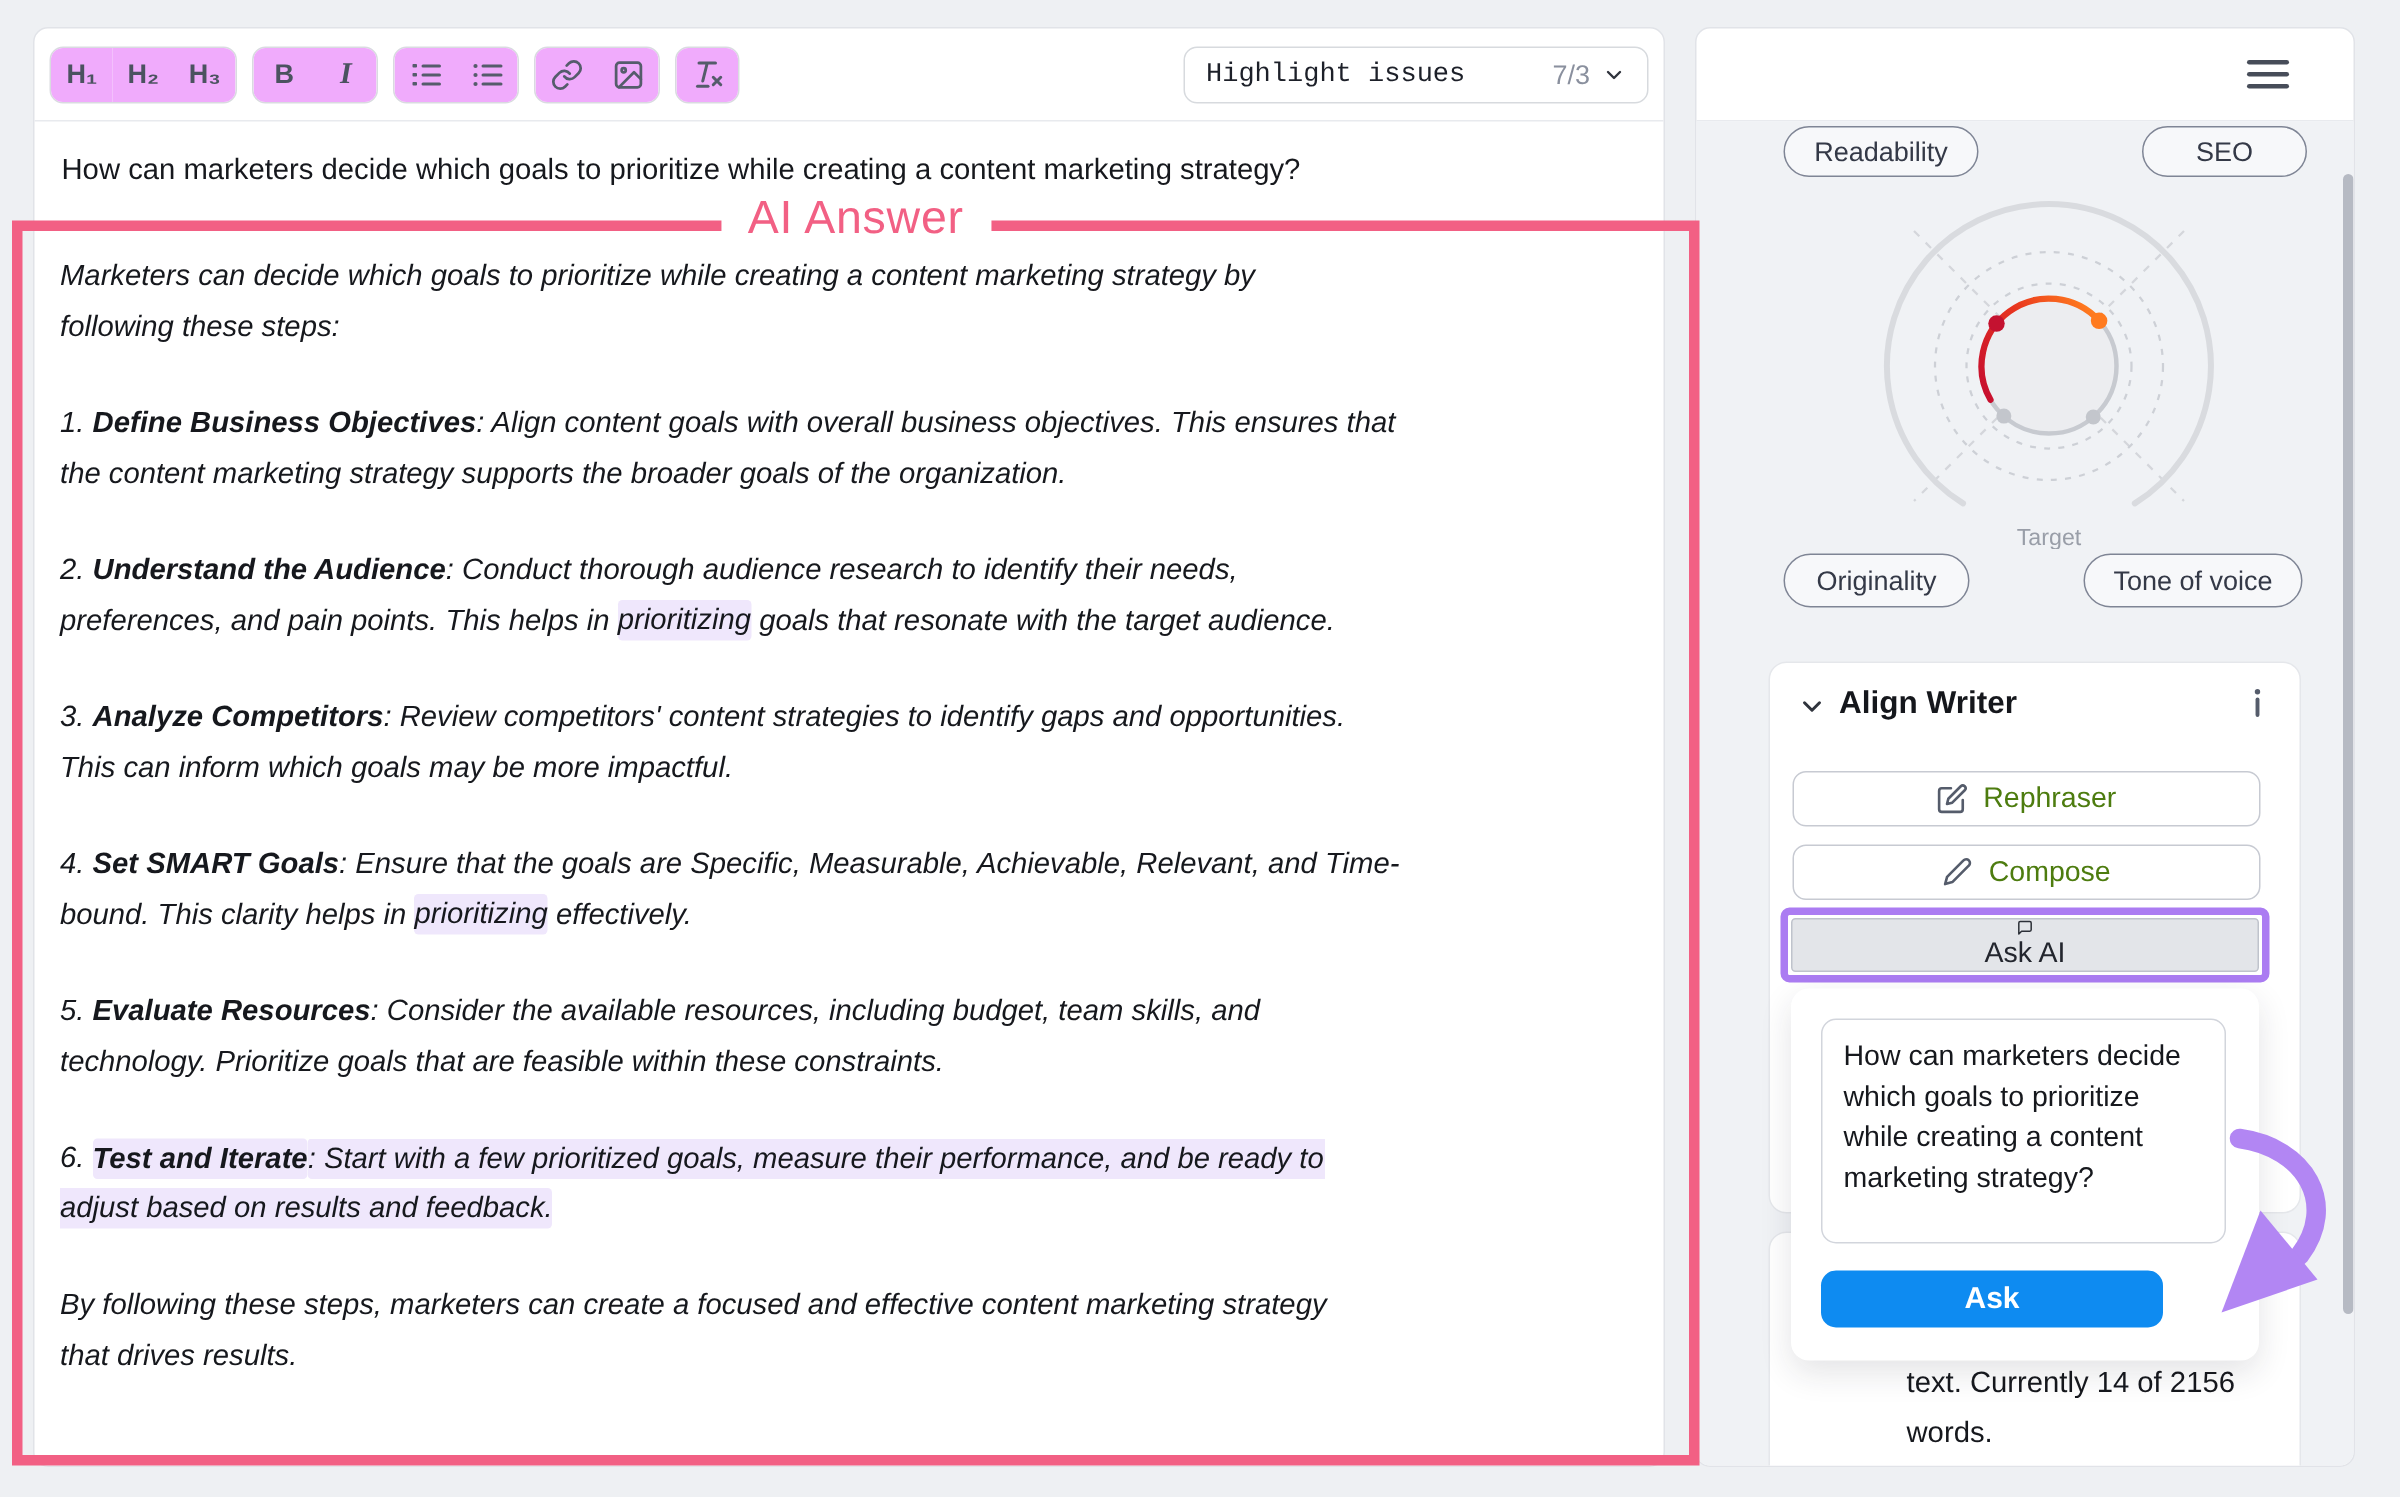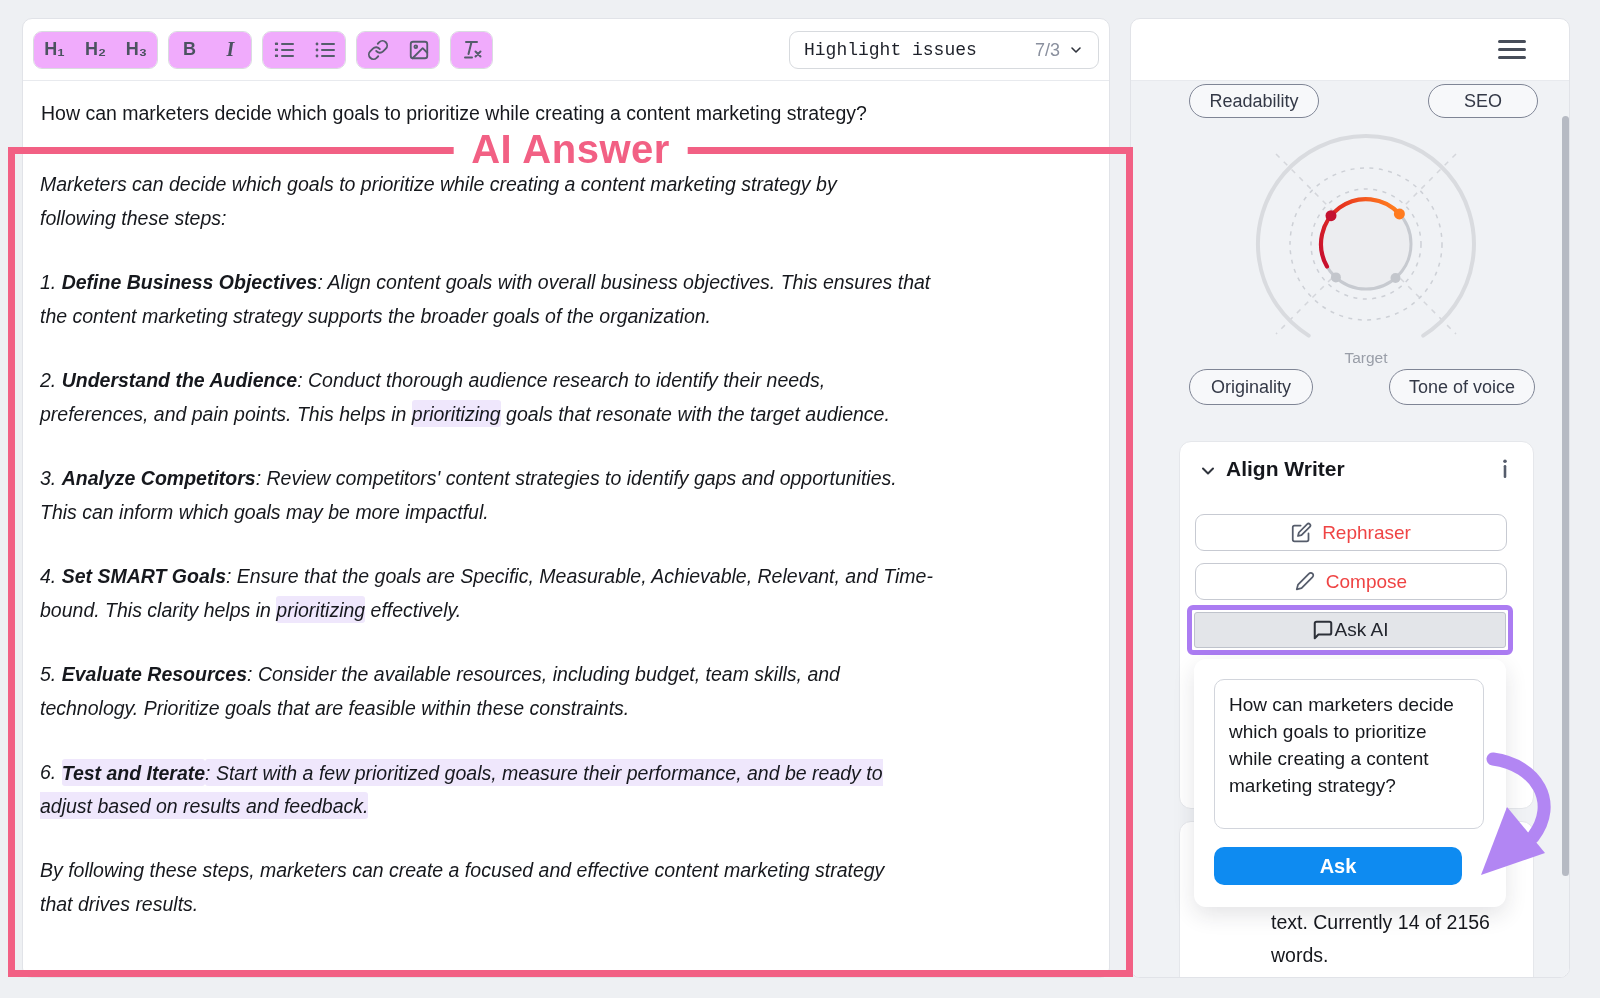--- a/index.html
+++ b/index.html
@@ -24,21 +24,21 @@
     display:flex;align-items:center;padding:0 14px;background:#fff;cursor:pointer;}
   .hl-issues .lab{font-size:18px;color:#1d2029;font-family:Liberation Mono, monospace;}
   .hl-issues .cnt{margin-left:auto;font-size:18px;color:#8a909e;margin-right:8px;}
   .chev{width:16px;height:16px;stroke:#30343d;fill:none;stroke-width:2.4;stroke-linecap:round;stroke-linejoin:round;}
 
   .question-line{position:absolute;left:18px;top:79px;width:1050px;font-size:19.5px;line-height:31px;color:#16181d;}
 
   
   .ai-box{position:absolute;left:8px;top:147px;width:1125px;height:830px;border:7px solid var(--pink,#f26084);z-index:6;}
   .ai-label{position:absolute;top:-27px;left:50%;transform:translateX(-50%);background:#fff;padding:0 18px;
-    font-size:40px;font-weight:700;color:var(--pink,#f26084);letter-spacing:.5px;white-space:nowrap;}
+    font-size:31px;font-weight:400;color:var(--pink,#f26084);letter-spacing:.5px;white-space:nowrap;}
   .ai-content{padding:14px 25px 0 25px;font-style:italic;}
   .para{font-size:19.5px;line-height:33.5px;margin-bottom:31px;white-space:pre-wrap;}
   .para .b{font-weight:700;}
   .para .hl{background:#efe7fc;border-radius:3px;padding:2.5px 0;}
 
   
   .panel{position:absolute;left:1130px;top:18px;width:440px;height:960px;background:#fff;
     border:1px solid #e1e3e8;border-radius:10px;}
   .panel-header{position:relative;height:62px;border-bottom:1px solid #e8eaee;}
   .hamburger{position:absolute;right:43px;top:21px;width:28px;height:22px;cursor:pointer;}
@@ -54,35 +54,35 @@
 
   .gauge{position:absolute;left:100px;top:45px;}
 
   .sw-card{position:absolute;left:48px;top:360px;width:355px;height:368px;background:#fff;border:1px solid #e5e7eb;border-radius:12px;}
   .sw-header{position:relative;height:56px;}
   .sw-chev{position:absolute;left:18px;top:19px;width:20px;height:20px;stroke:#30343d;fill:none;stroke-width:2.4;stroke-linecap:round;stroke-linejoin:round;cursor:pointer;}
   .sw-title{position:absolute;left:46px;top:15px;font-size:21px;font-weight:700;color:#15171c;}
   .sw-info{position:absolute;right:20px;top:17px;width:16px;height:20px;cursor:pointer;}
   .sw-info .ic-fill{fill:#555c6b;}
   .sw-btn{position:absolute;left:15px;width:312px;height:37px;border:1px solid #c7cad2;border-radius:9px;background:#fff;
-    display:flex;align-items:center;justify-content:center;gap:10px;font-size:19px;color:#ef4444;cursor:pointer;}
+    display:flex;align-items:center;justify-content:center;gap:10px;font-size:19px;color:#4d7c0f;cursor:pointer;}
   .sw-btn svg{stroke:#555c6b;fill:none;stroke-width:2;stroke-linecap:round;stroke-linejoin:round;}
   .btn-rephraser{top:72px;} .btn-compose{top:121px;}
 
   .purple-frame{position:absolute;left:56px;top:524px;width:326px;height:50px;border:5px solid var(--purple,#ab7cf2);
     border-radius:6px;background:#fff;padding:2px;z-index:8;}
   .ask-ai-btn{width:100%;height:100%;background:#e3e5e9;border:1px solid #bfc3cc;border-radius:3px;
-    display:flex;align-items:center;justify-content:center;gap:1px;font-size:19px;color:#23262e;cursor:pointer;}
+    display:flex;align-items:center;justify-content:center;gap:1px;font-size:19px;color:#23262e;cursor:pointer;flex-direction:column;}
   .ask-ai-btn svg{stroke:#2c3038;fill:none;stroke-width:2.2;stroke-linecap:round;stroke-linejoin:round;}
 
   .popup{position:absolute;left:63px;top:578px;width:312px;height:248px;background:#fff;border-radius:12px;
     box-shadow:0 8px 22px rgba(30,34,48,.12);z-index:10;}
   .popup-input{position:absolute;left:20px;top:20px;width:270px;height:150px;border:1px solid #d2d5dc;border-radius:10px;
     padding:11px 14px;font-size:19px;line-height:27px;color:#16181d;background:#fff;cursor:text;}
-  .ask-btn{position:absolute;left:20px;top:188px;width:248px;height:38px;border:none;border-radius:10px;
+  .ask-btn{position:absolute;left:20px;top:188px;width:228px;height:38px;border:none;border-radius:10px;
     background:var(--blue,#0e8bf1);color:#fff;font-size:20px;font-weight:700;display:flex;align-items:center;justify-content:center;cursor:pointer;}
 
   .bottom-card{position:absolute;left:48px;top:740px;width:355px;height:230px;background:#fff;border:1px solid #e5e7eb;border-radius:12px;z-index:4;}
   .wc-note{position:absolute;left:55px;top:84px;width:260px;font-size:19.5px;line-height:33px;color:#16181d;margin-left:36px;}
 
   .arrow-annot{position:absolute;left:310px;top:670px;z-index:30;pointer-events:none;}
 
   .scroll-thumb{position:absolute;left:431px;top:35px;width:7px;height:760px;background:#b6bac3;border-radius:4px;cursor:pointer;}
 </style>
 </head>

